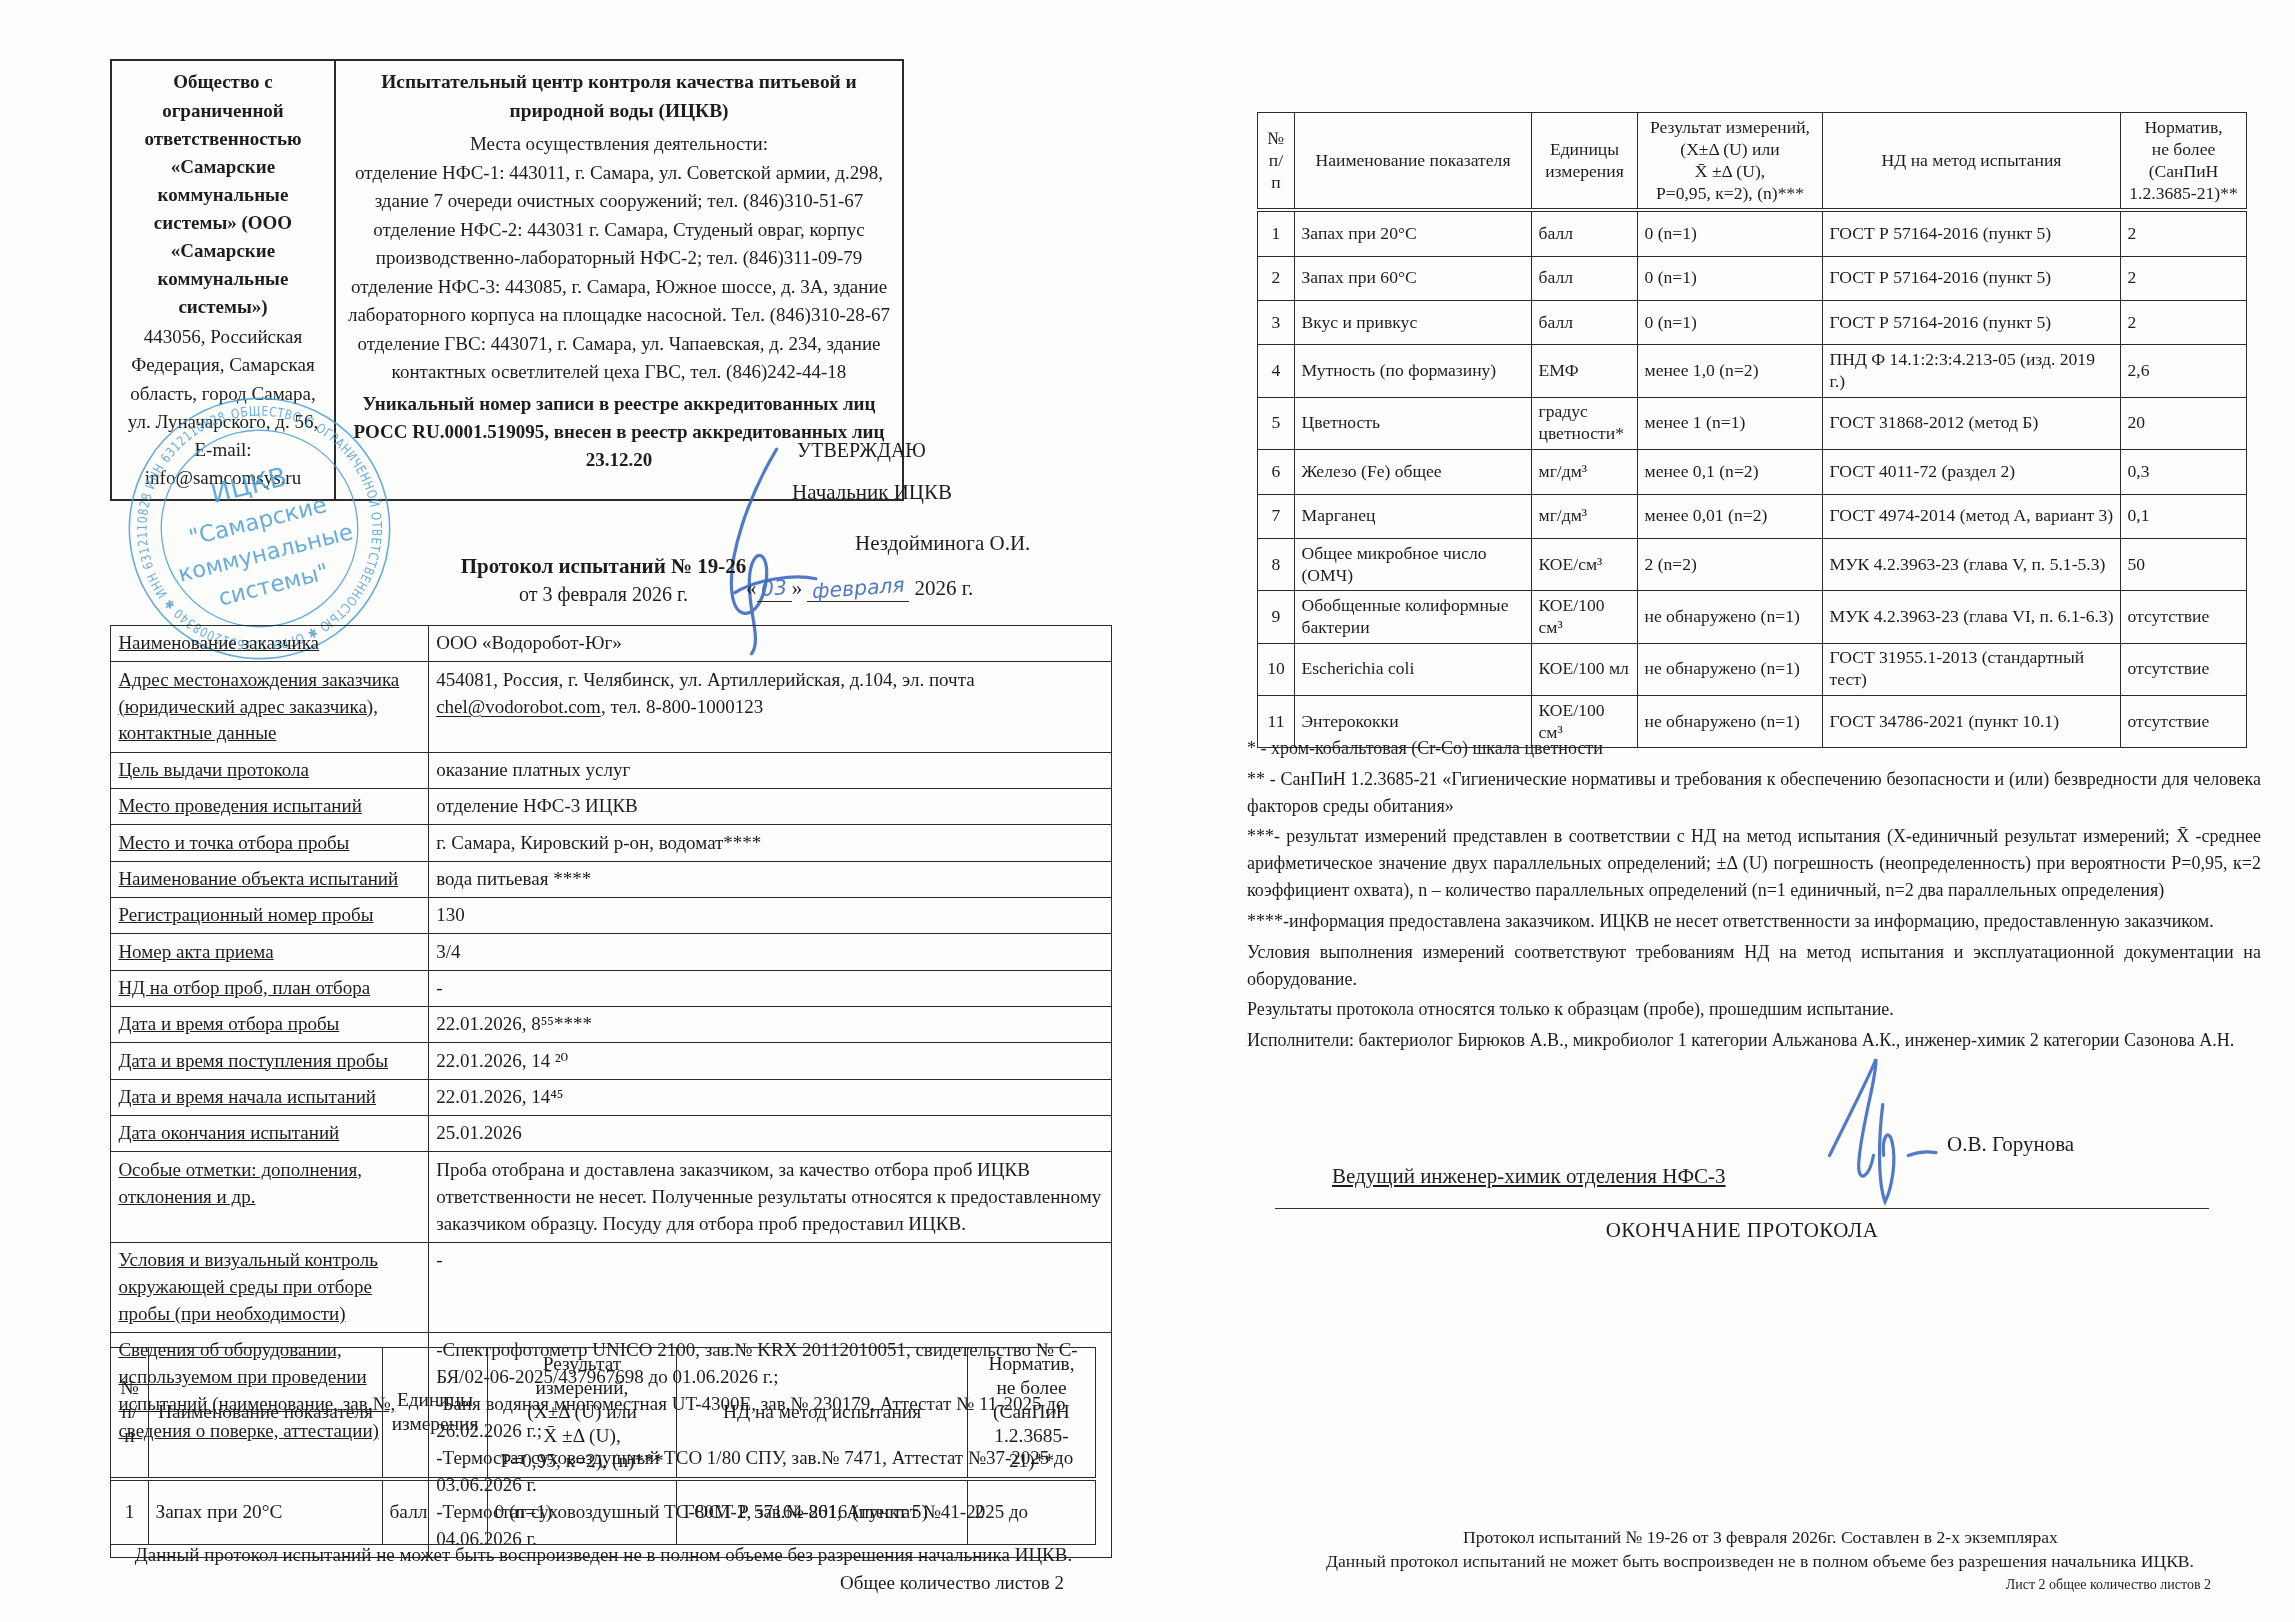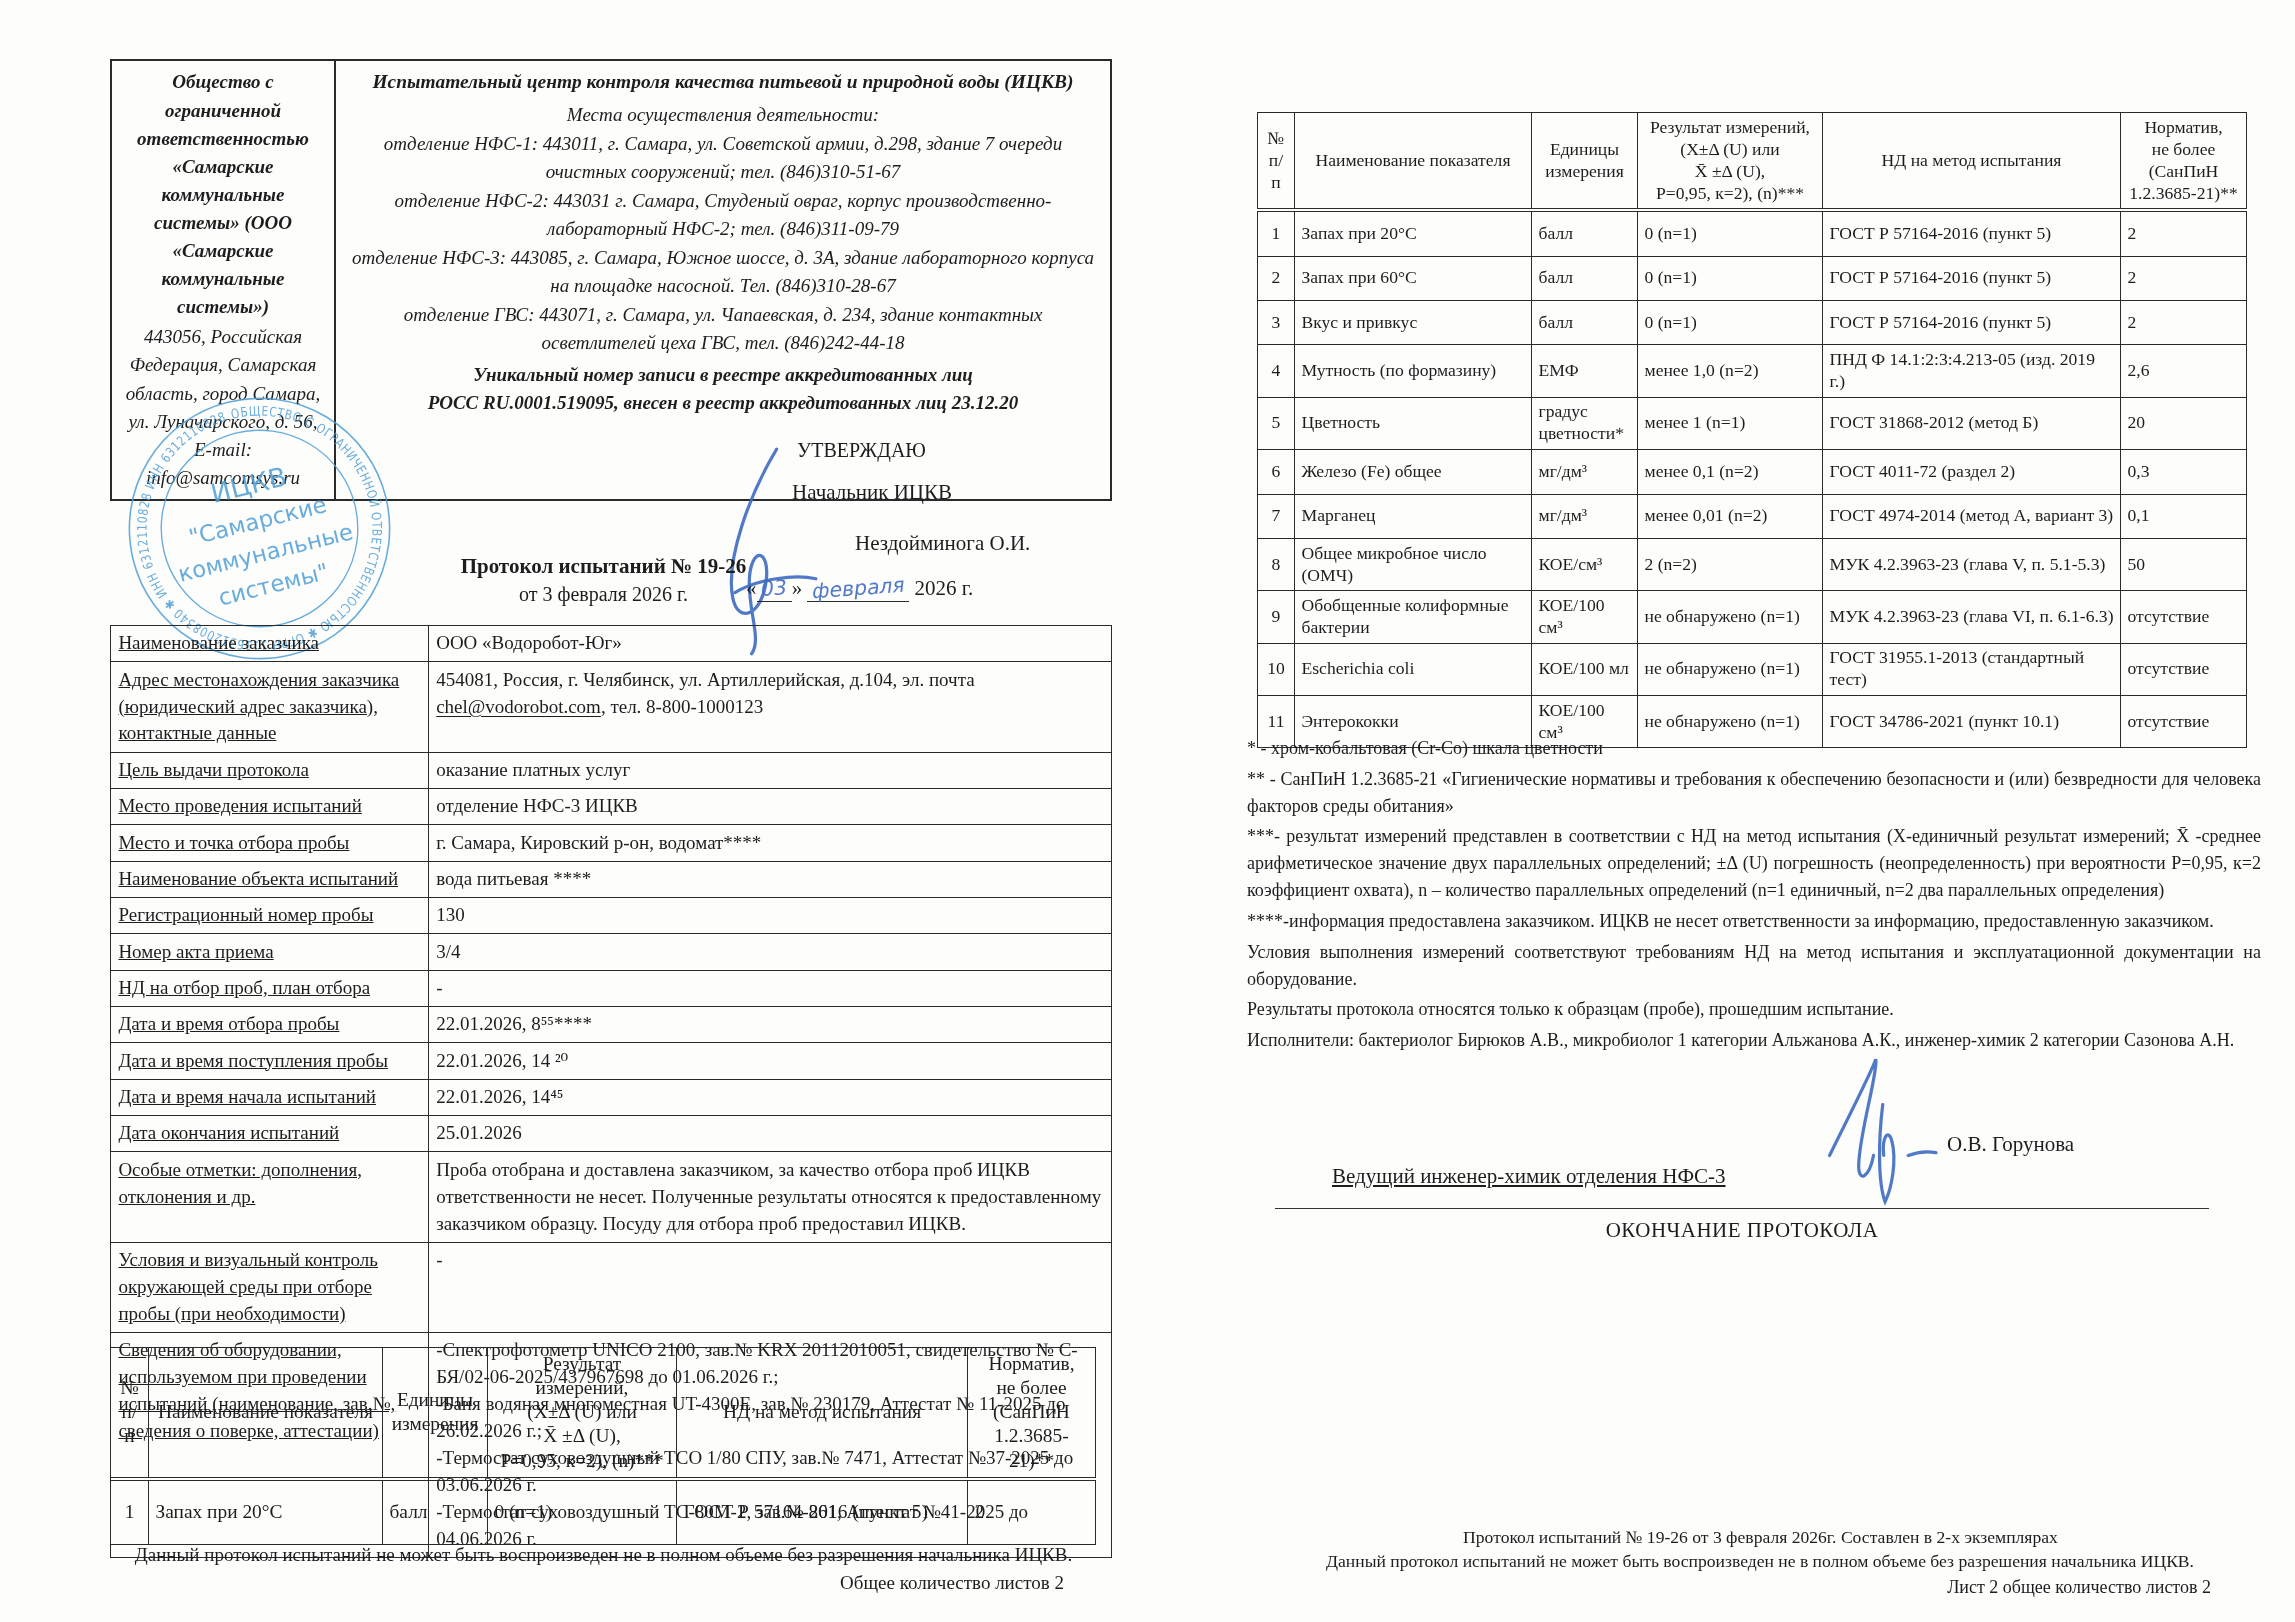--- a/index.html
+++ b/index.html
@@ -2,21 +2,21 @@
 <html lang="ru" style="--stamp-blue: #4f9fd7; --sign-blue: #3e6cc0; --ink: #1d1d1d;font-size:7.4px"><head>
 <meta charset="utf-8">
 <style>
   html,body{margin:0;padding:0;background:#e8e8e8;}
   .canvas{position:relative;width:2295px;height:1623px;background:#fdfdfc;overflow:hidden;
           font-family:"Liberation Serif","DejaVu Serif",serif;color:#1d1d1d;}
   .abs{position:absolute;}
   .pre{white-space:pre-line;}
 
   
-  table.orgbox{position:absolute;left:110px;top:59px;width:1002px;border-collapse:collapse;table-layout:fixed;font-style:italic;}
+  table.orgbox{position:absolute;left:110px;top:59px;width:794px;border-collapse:collapse;table-layout:fixed;}
   table.orgbox td{border:2.3px solid #2a2a2a;vertical-align:top;padding:7.4px 9.3px;font-size:19px;line-height:1.48;text-align:center;}
   .org-name{font-weight:bold;}
   .org-addr{margin-top:2px;}
   .org-title{font-weight:bold;font-size:19.4px;margin-bottom:3.7px;}
   .org-sub{margin-bottom:0.9px;}
   .addr-line{margin:0 0 0.9px;}
   .reg1{font-weight:bold;margin-top:3.7px;}
   .reg2{font-weight:bold;}
 
   
@@ -74,21 +74,21 @@
   
   .role{left:1332px;top:1164px;font-size:21px;text-decoration:underline;}
   .sname{left:1947px;top:1132px;font-size:21px;}
   .sig2{left:1804px;top:1049px;width:139px;height:162px;}
   .endrule{left:1275px;top:1208px;width:934px;border-top:1.9px solid #333;}
   .endlabel{left:1275px;top:1218px;width:934px;text-align:center;font-size:21px;letter-spacing:0.5px;}
 
   
   .f2a{left:1263px;top:1527px;width:995px;text-align:center;font-size:17.6px;}
   .f2b{left:1249px;top:1551px;width:1022px;text-align:center;font-size:17.6px;}
-  .f2c{left:1249px;top:1577px;width:962px;text-align:right;font-size:18px;}
+  .f2c{left:1249px;top:1577px;width:962px;text-align:right;font-size:14px;}
 </style>
 </head>
 <body>
 
 <div class="canvas">
 
   <section>
 
     <table class="orgbox">
       <colgroup>

